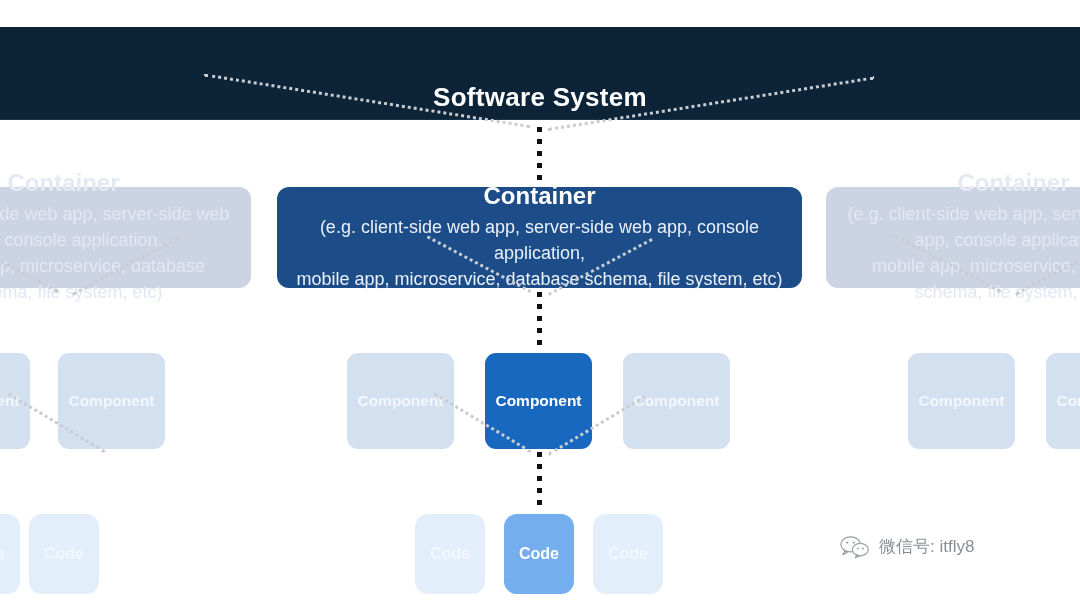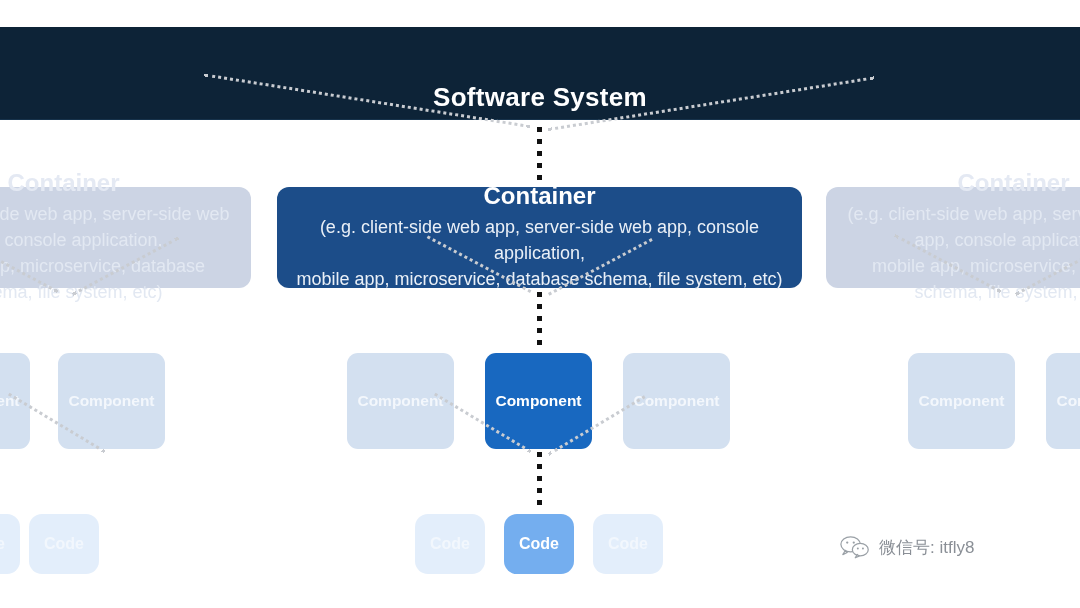--- a/index.html
+++ b/index.html
@@ -52,31 +52,31 @@
   .component-box{
     position:absolute;width:107px;height:96px;border-radius:11px;
     display:flex;align-items:center;justify-content:center;
     font-size:15.5px;font-weight:bold;color:#ffffff;text-align:center;
   }
   .component-box.active{background:#1868c0;}
   .component-box.muted{background:#d3e0f0;color:#f3f7fc;}
 
   
   .code-box{
-    position:absolute;width:70px;height:60px;border-radius:13px;
+    position:absolute;width:70px;height:80px;border-radius:13px;
     display:flex;align-items:center;justify-content:center;
     font-size:16px;font-weight:bold;color:#ffffff;text-align:center;
   }
   .code-box.active{background:#74aeef;}
   .code-box.muted{background:#e3eefb;color:#f2f7fd;}
 
   
   .watermark{
     position:absolute;left:840px;top:535px;
-    display:flex;align-items:center;gap:9px;
+    display:flex;gap:9px;
     color:#8a8f96;font-size:17px;
   }
   .watermark .wm-text{color:#8a8f96;font-size:17px;white-space:nowrap;}
   .wechat-icon{width:30px;height:24px;display:block;}
 </style>
 </head>
 <body>
 
 <div class="canvas">
 

